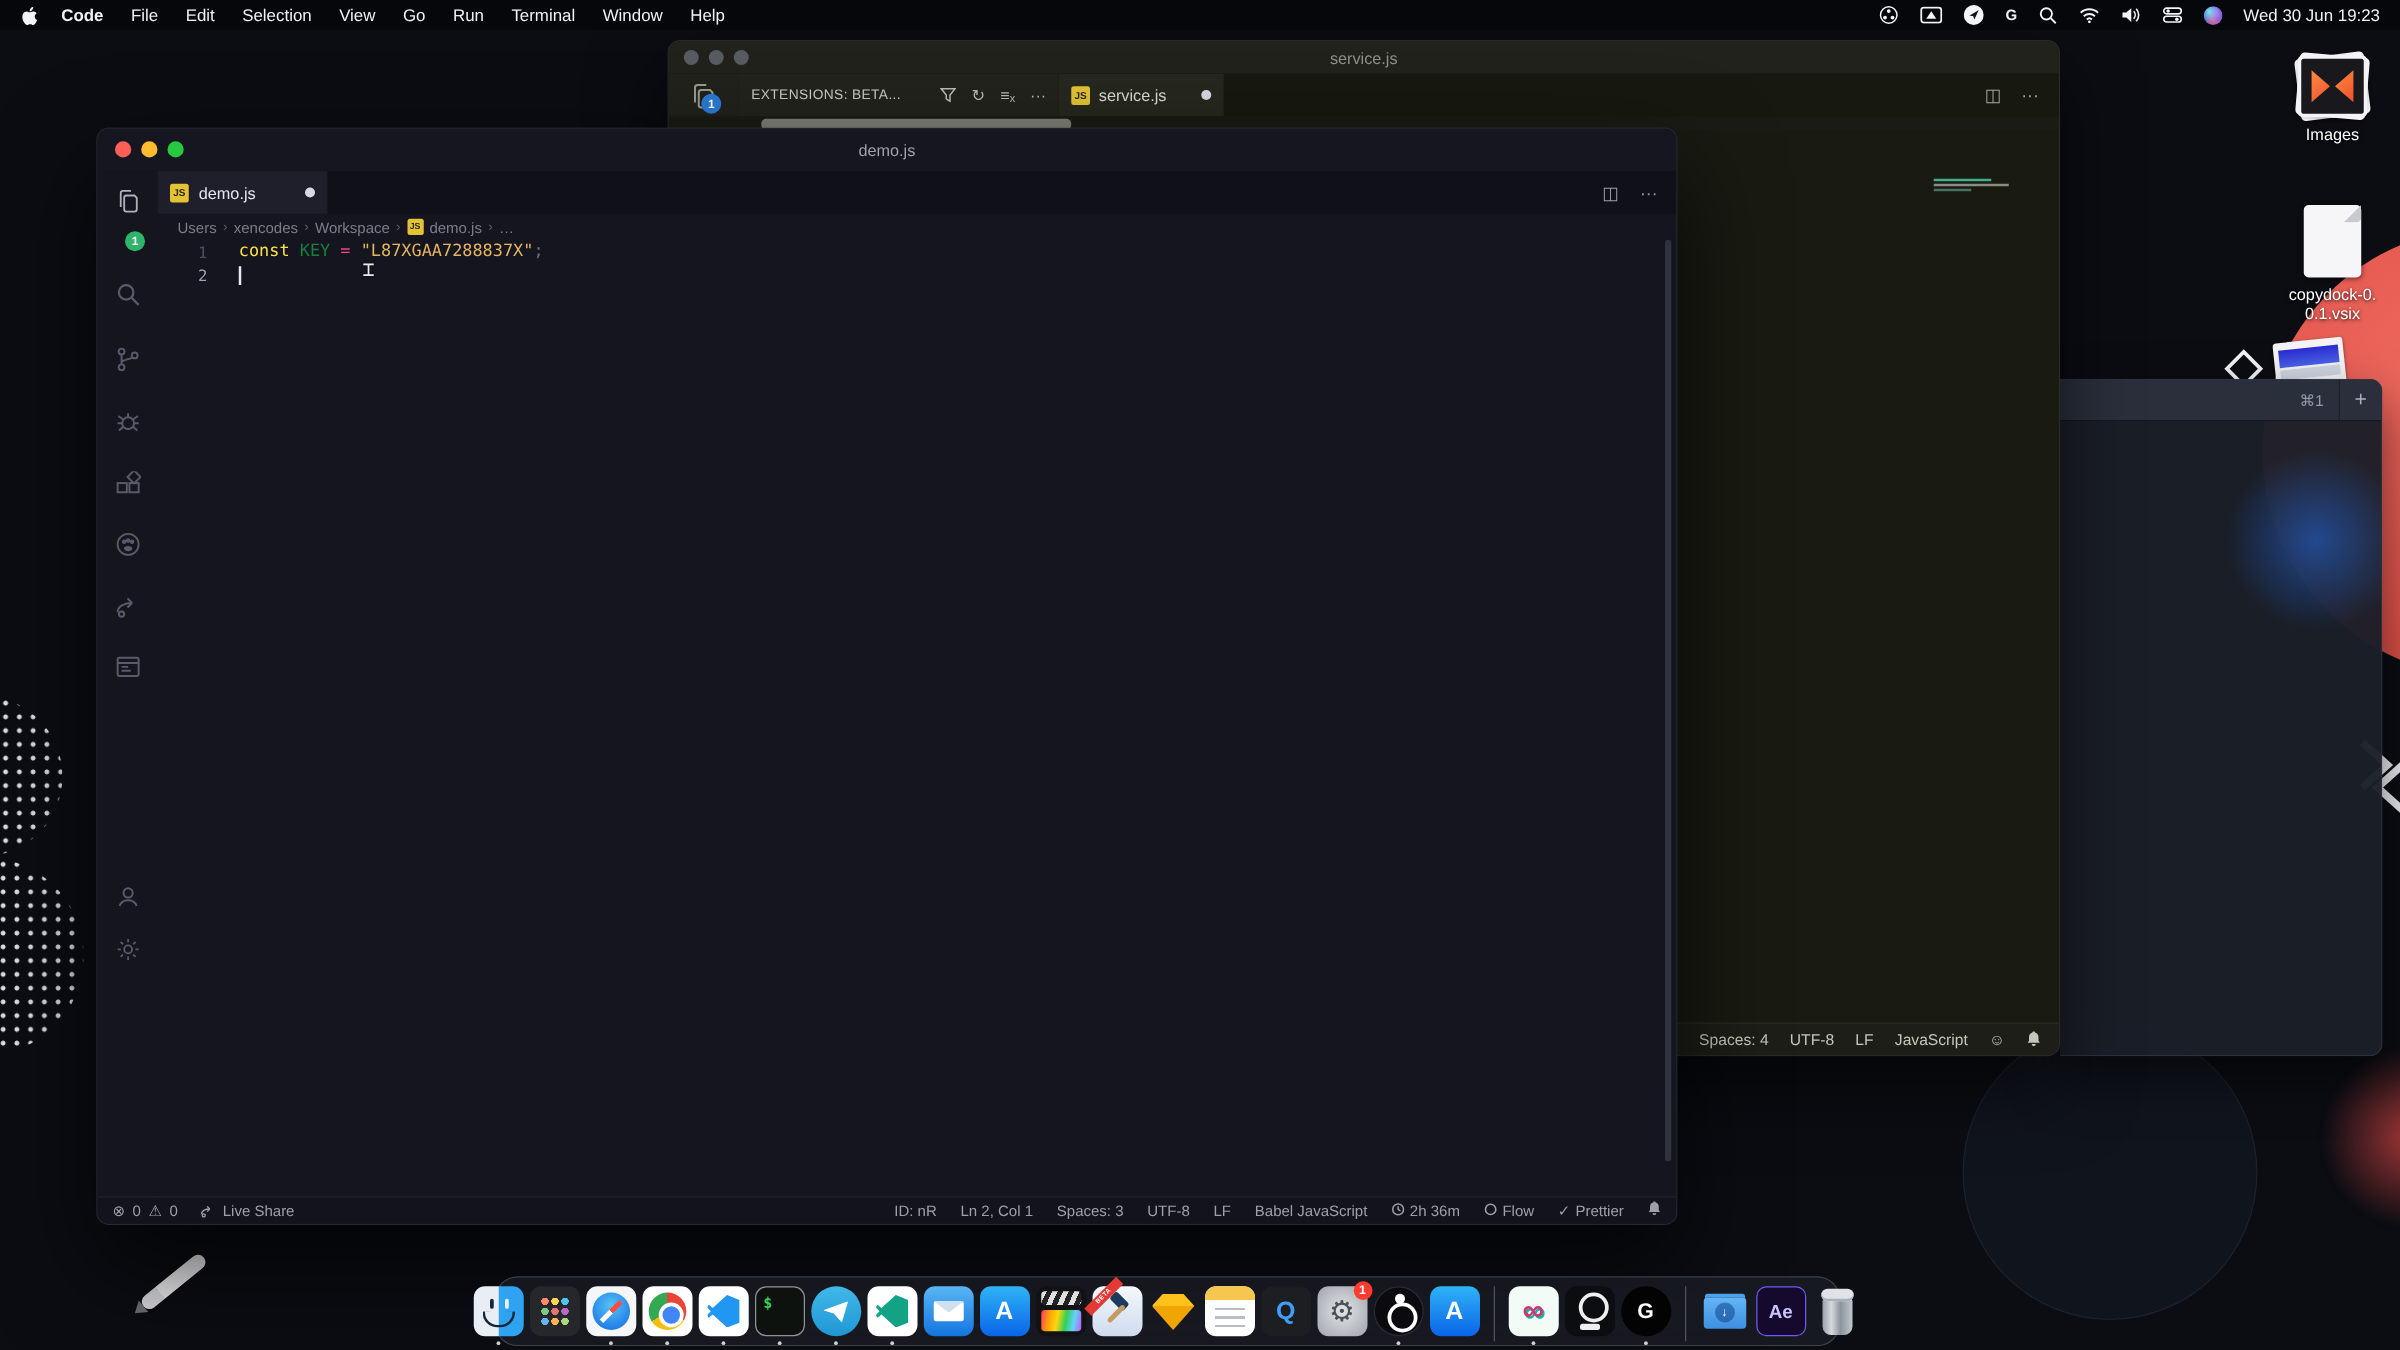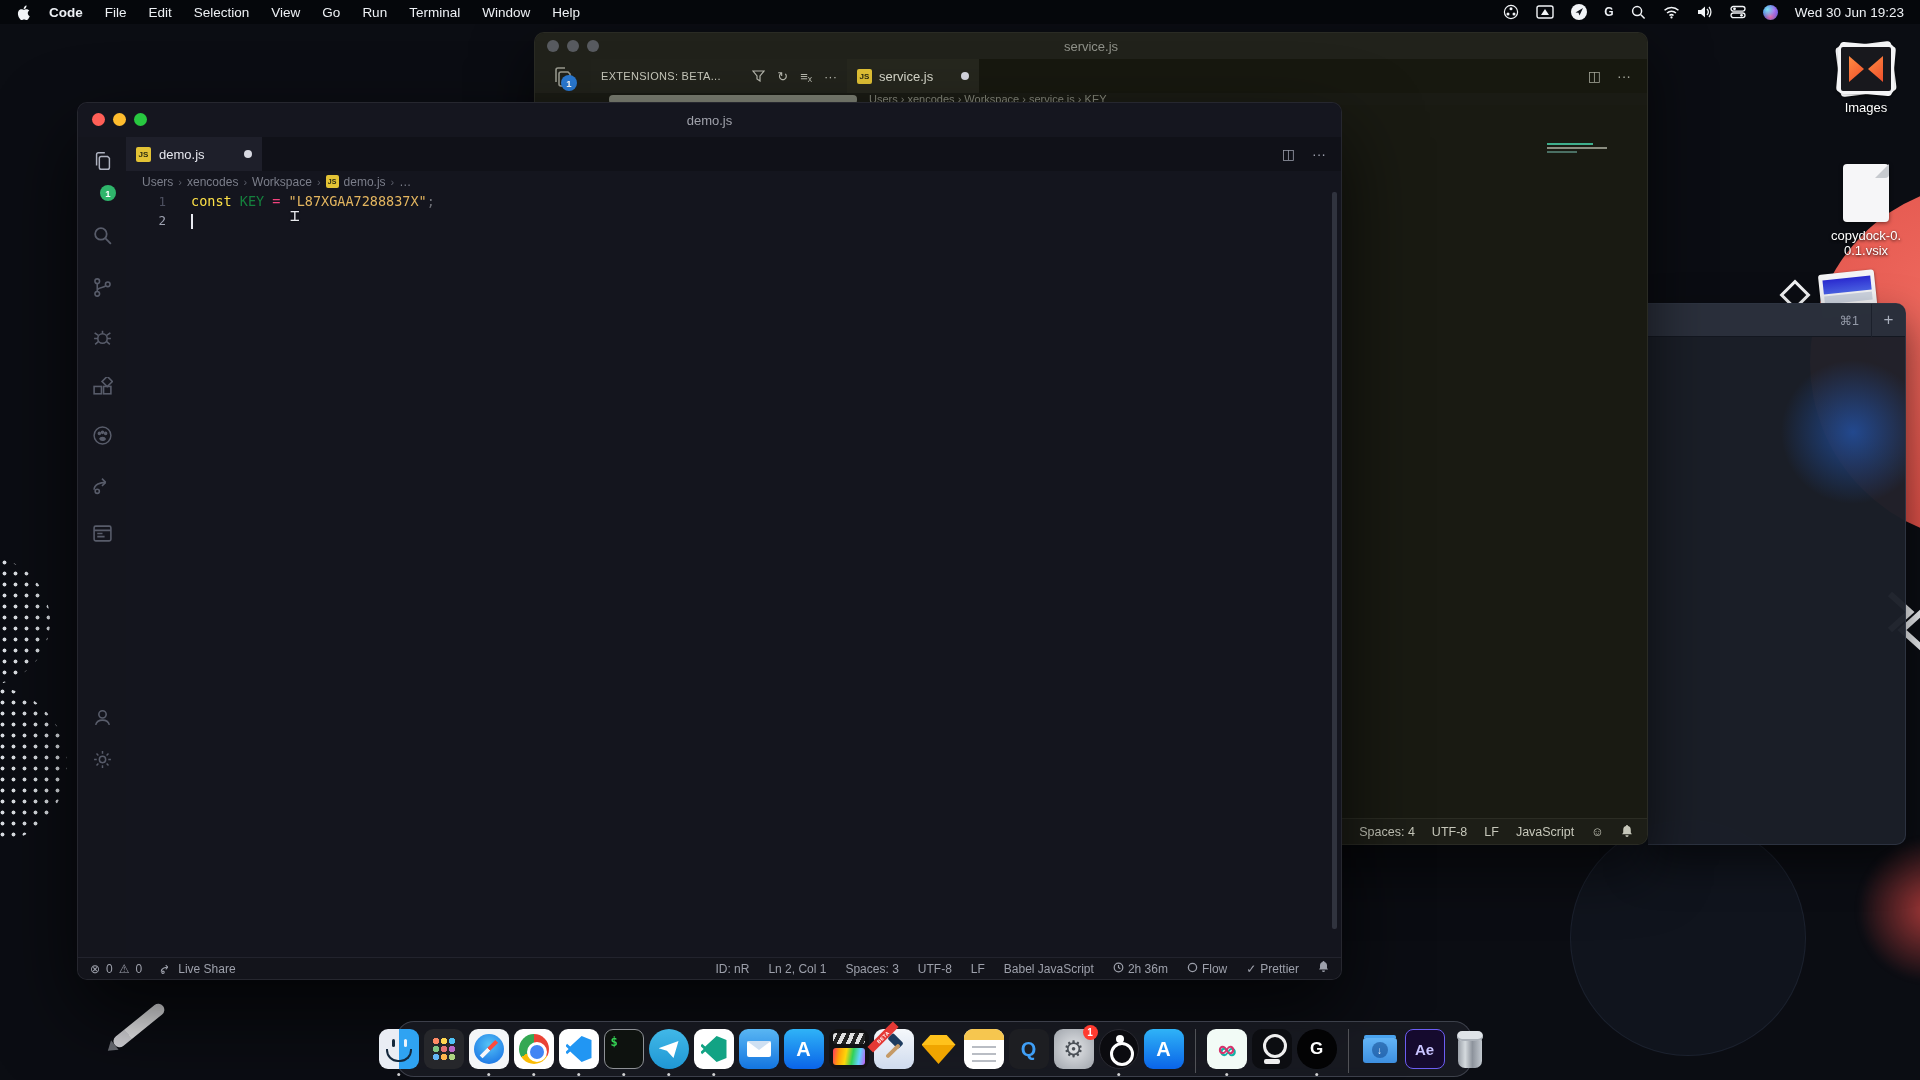--- a/index.html
+++ b/index.html
@@ -363,21 +363,20 @@
           <span class="tlabel">service.js</span>
           <span class="dirty-dot" style="margin-left:auto;"></span>
         </div>
         <div class="bw-actions">
           <span>◫</span>
           <span>···</span>
         </div>
       </div>
     </div>
     <div class="bw-search"></div>
-    <div class="bw-crumb">Users › xencodes › Workspace › service.js › KEY</div>
     <div class="bw-editor">
       <div class="bw-minimap">
         <i style="width:46px;background:#3fae8c;"></i>
         <i style="width:60px;background:#8a8d80;"></i>
         <i style="width:30px;background:#4a6f63;"></i>
       </div>
 
     </div>
     <div class="bw-status">
       <span id="bstatus-items" style="display:flex;gap:17px;">

